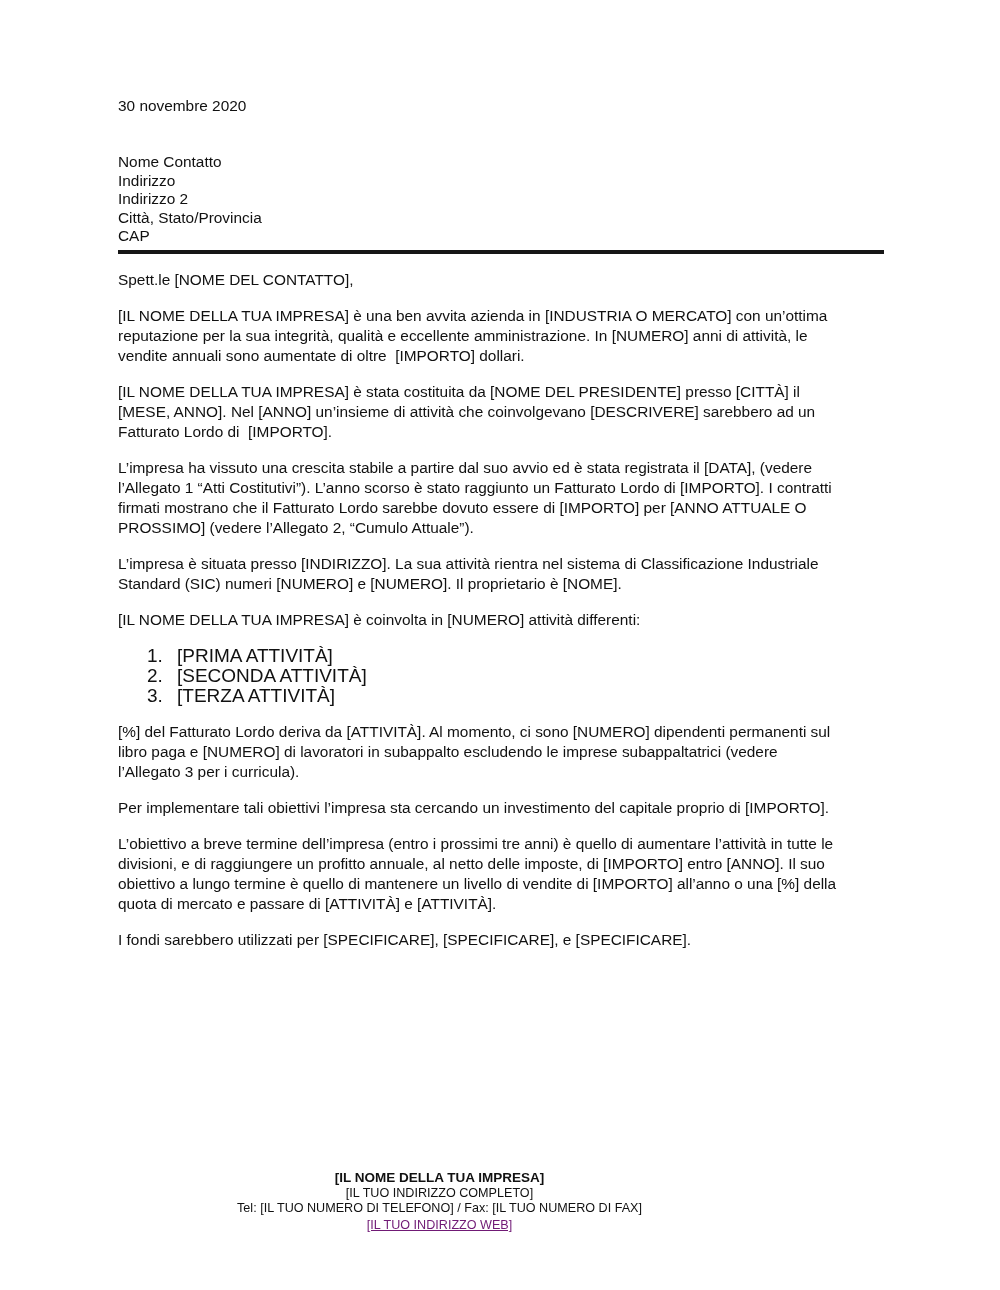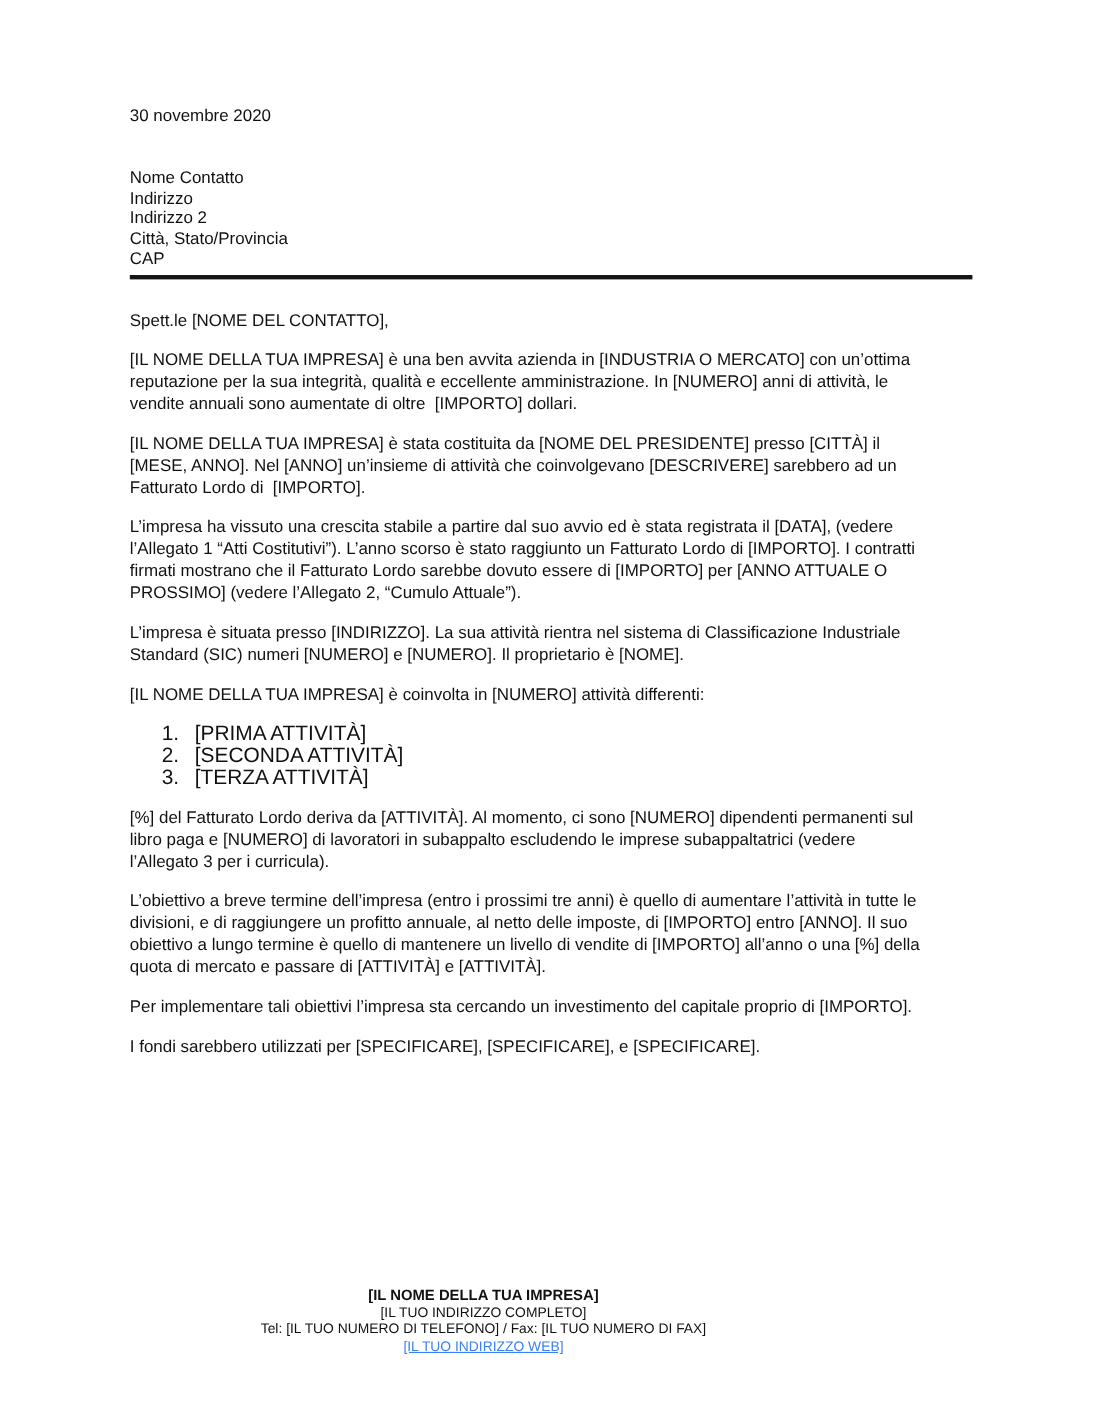--- a/index.html
+++ b/index.html
@@ -35,21 +35,21 @@
     line-height: 20px;
     white-space: pre;
   }
   .rule {
     margin-top: 4px;
     height: 4px;
     width: 766px;
     background: #161616;
   }
   .salutation {
-    margin-top: 28px;
+    margin-top: 16px;
     font-size: 15.4px;
     line-height: 20px;
     white-space: pre;
   }
   .para {
     margin-top: 16px;
     font-size: 15.4px;
     line-height: 20px;
     white-space: pre;
     max-width: 772px;
@@ -135,30 +135,30 @@
     <ol class="activities">
       <li><span>[PRIMA ATTIVITÀ]</span></li>
       <li><span>[SECONDA ATTIVITÀ]</span></li>
       <li><span>[TERZA ATTIVITÀ]</span></li>
     </ol>
 
     <div class="para">[%] del Fatturato Lordo deriva da [ATTIVITÀ]. Al momento, ci sono [NUMERO] dipendenti permanenti sul
 libro paga e [NUMERO] di lavoratori in subappalto escludendo le imprese subappaltatrici (vedere
 l’Allegato 3 per i curricula).</div>
 
+    <div class="para">Per implementare tali obiettivi l’impresa sta cercando un investimento del capitale proprio di [IMPORTO].</div>
+
     <div class="para">L’obiettivo a breve termine dell’impresa (entro i prossimi tre anni) è quello di aumentare l’attività in tutte le
 divisioni, e di raggiungere un profitto annuale, al netto delle imposte, di [IMPORTO] entro [ANNO]. Il suo
 obiettivo a lungo termine è quello di mantenere un livello di vendite di [IMPORTO] all’anno o una [%] della
 quota di mercato e passare di [ATTIVITÀ] e [ATTIVITÀ].</div>
-
-    <div class="para">Per implementare tali obiettivi l’impresa sta cercando un investimento del capitale proprio di [IMPORTO].</div>
 
     <div class="para">I fondi sarebbero utilizzati per [SPECIFICARE], [SPECIFICARE], e [SPECIFICARE].</div>
 
   </div>
 
   <div class="footer">
     <div class="footer-company">[IL NOME DELLA TUA IMPRESA]</div>
     <div class="footer-line">[IL TUO INDIRIZZO COMPLETO]</div>
     <div class="footer-line">Tel: [IL TUO NUMERO DI TELEFONO] / Fax: [IL TUO NUMERO DI FAX]</div>
-    <div><a class="footer-link" style="color: #3b82f6;">[IL TUO INDIRIZZO WEB]</a></div>
+    <div><a class="footer-link" style="color: #701a75;">[IL TUO INDIRIZZO WEB]</a></div>
   </div>
 </div>
 
 </body></html>

